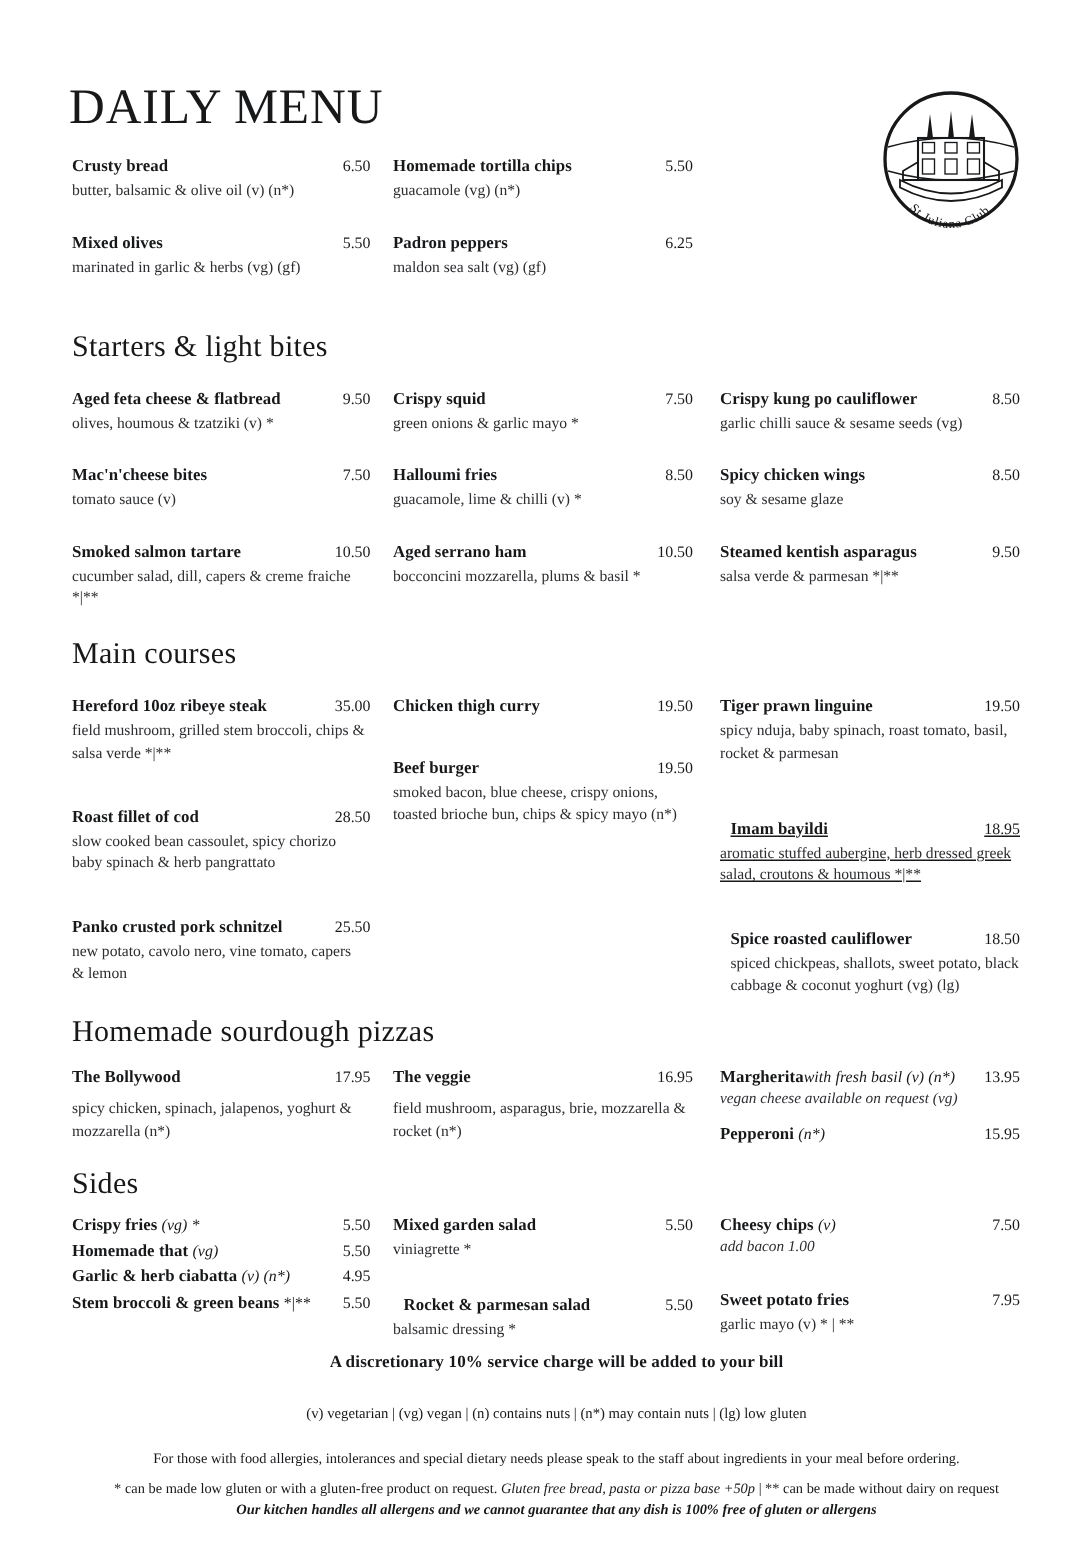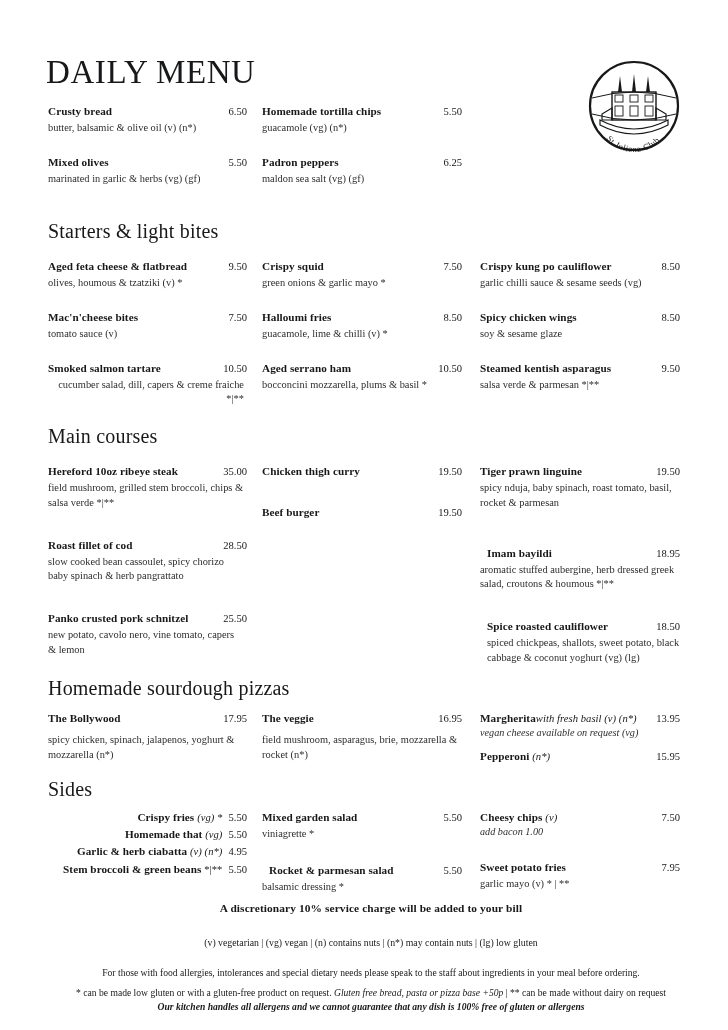--- a/index.html
+++ b/index.html
@@ -110,21 +110,21 @@
     color: #2c2d30;
     line-height: 1.35;
     margin-top: 1px;
   }
   .indent { padding-left: 7px; }
 
   
   .side-row {
     display: flex;
     align-items: baseline;
-    justify-content: flex-end;
+    justify-content: space-between;
     margin-bottom: 3px;
   }
   .side-row .dish-name { font-size: 11.2px; }
 
   
   .footer {
     position: absolute;
     left: 14px;
     right: 0;
     bottom: 18px;
@@ -238,21 +238,21 @@
         </div>
         <div class="dish-desc">olives, houmous &amp; tzatziki (v) *</div>
       </div>
       <div class="dish" style="margin-top:19px;">
         <div class="dish-row">
           <span class="dish-name">Mac'n'cheese bites</span>
           <span class="dish-price">7.50</span>
         </div>
         <div class="dish-desc">tomato sauce (v)</div>
       </div>
-      <div class="dish" style="margin-top:19px;text-align:right;">
+      <div class="dish" style="margin-top:19px;">
         <div class="dish-row">
           <span class="dish-name">Smoked salmon tartare</span>
           <span class="dish-price">10.50</span>
         </div>
         <div class="dish-desc">cucumber salad, dill, capers &amp; creme fraiche *|**</div>
       </div>
     </div>
     <div class="col col-2">
       <div class="dish">
         <div class="dish-row">
@@ -331,31 +331,32 @@
         <div class="dish-row">
           <span class="dish-name">Chicken thigh curry</span>
           <span class="dish-price">19.50</span>
         </div>
       </div>
       <div class="dish" style="margin-top:27px;">
         <div class="dish-row">
           <span class="dish-name">Beef burger</span>
           <span class="dish-price">19.50</span>
         </div>
+        <div class="dish-desc">smoked bacon, blue cheese, crispy onions, toasted brioche bun, chips &amp; spicy mayo (n*)</div>
       </div>
     </div>
     <div class="col col-3">
       <div class="dish">
         <div class="dish-row">
           <span class="dish-name">Tiger prawn linguine</span>
           <span class="dish-price">19.50</span>
         </div>
         <div class="dish-desc">spicy nduja, baby spinach, roast tomato, basil, rocket &amp; parmesan</div>
       </div>
-      <div class="dish indent" style="margin-top:35px;">
+      <div class="dish indent" style="margin-top:35px;text-decoration:underline;">
         <div class="dish-row">
           <span class="dish-name">Imam bayildi</span>
           <span class="dish-price">18.95</span>
         </div>
         <div class="dish-desc" style="margin-left:-7px;">aromatic stuffed aubergine, herb dressed greek salad, croutons &amp; houmous *|**</div>
       </div>
       <div class="dish indent" style="margin-top:27px;">
         <div class="dish-row">
           <span class="dish-name">Spice roasted cauliflower</span>
           <span class="dish-price">18.50</span>

